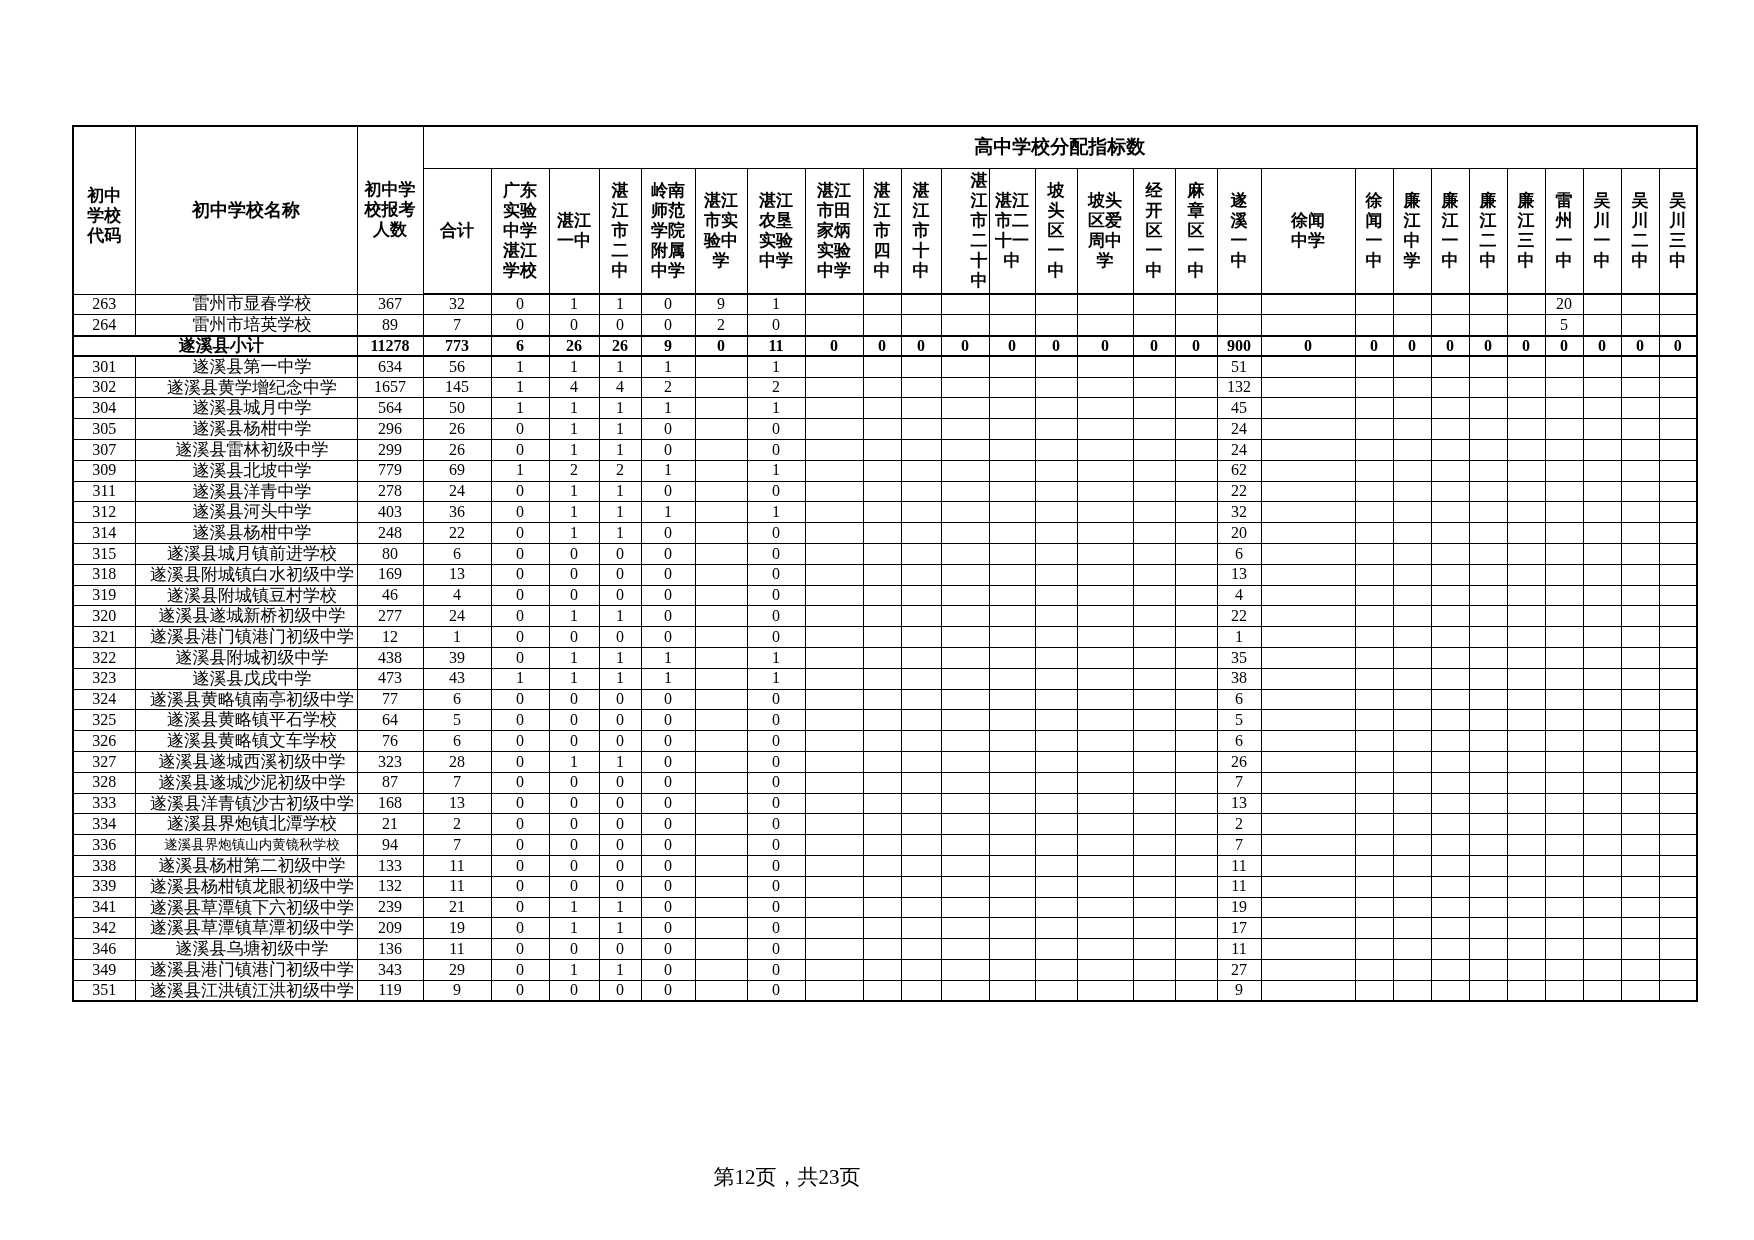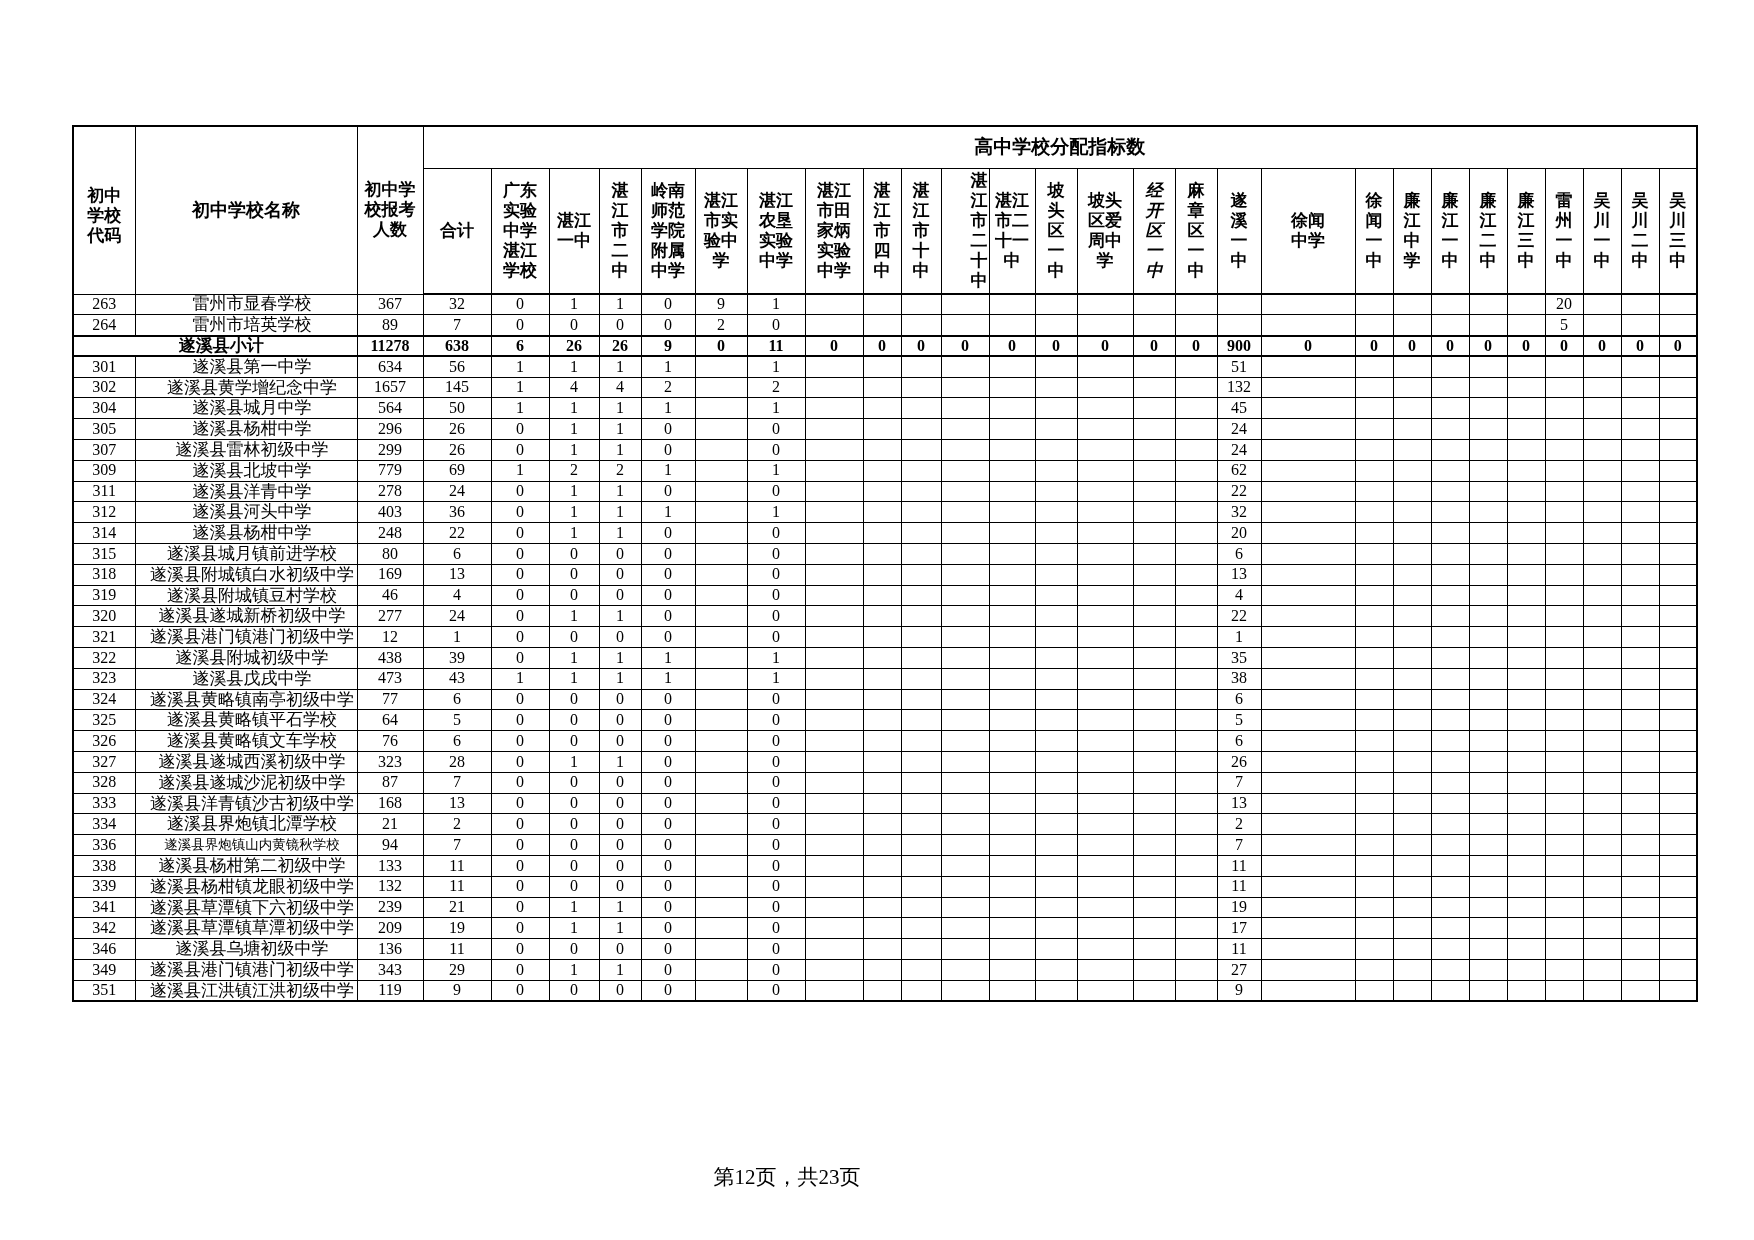--- a/index.html
+++ b/index.html
@@ -80,21 +80,21 @@
           <th><span class="vtext" style="width: 37px;">岭南师范学院附属中学</span></th>
           <th><span class="vtext" style="width: 37px;">湛江市实验中学</span></th>
           <th><span class="vtext" style="width: 37px;">湛江农垦实验中学</span></th>
           <th><span class="vtext" style="width: 37px;">湛江市田家炳实验中学</span></th>
           <th><span class="vtext" style="width: 19px;">湛江市四中</span></th>
           <th><span class="vtext" style="width: 19px;">湛江市十中</span></th>
           <th><span class="vtext" style="width: 19px; margin-left: 28px;">湛江市二十中</span></th>
           <th><span class="vtext" style="width: 37px;">湛江市二十一中</span></th>
           <th><span class="vtext" style="width: 19px;">坡头区一中</span></th>
           <th><span class="vtext" style="width: 37px;">坡头区爱周中学</span></th>
-          <th><span class="vtext" style="width: 19px; font-style: italic;">经开区一中</span></th>
+          <th><span class="vtext" style="width: 19px;">经开区一中</span></th>
           <th><span class="vtext" style="width: 19px;">麻章区一中</span></th>
           <th><span class="vtext" style="width: 19px;">遂溪一中</span></th>
           <th><span class="vtext" style="width: 37px;">徐闻中学</span></th>
           <th><span class="vtext" style="width: 19px;">徐闻一中</span></th>
           <th><span class="vtext" style="width: 19px;">廉江中学</span></th>
           <th><span class="vtext" style="width: 19px;">廉江一中</span></th>
           <th><span class="vtext" style="width: 19px;">廉江二中</span></th>
           <th><span class="vtext" style="width: 19px;">廉江三中</span></th>
           <th><span class="vtext" style="width: 19px;">雷州一中</span></th>
           <th><span class="vtext" style="width: 19px;">吴川一中</span></th>
@@ -163,21 +163,21 @@
           <td></td>
           <td></td>
           <td>5</td>
           <td></td>
           <td></td>
           <td></td>
         </tr>
         <tr class="subtotal">
           <td class="name-cell" colspan="2">遂溪县小计</td>
           <td>11278</td>
-          <td>638</td>
+          <td>773</td>
           <td>6</td>
           <td>26</td>
           <td>26</td>
           <td>9</td>
           <td>0</td>
           <td>11</td>
           <td>0</td>
           <td>0</td>
           <td>0</td>
           <td>0</td>

